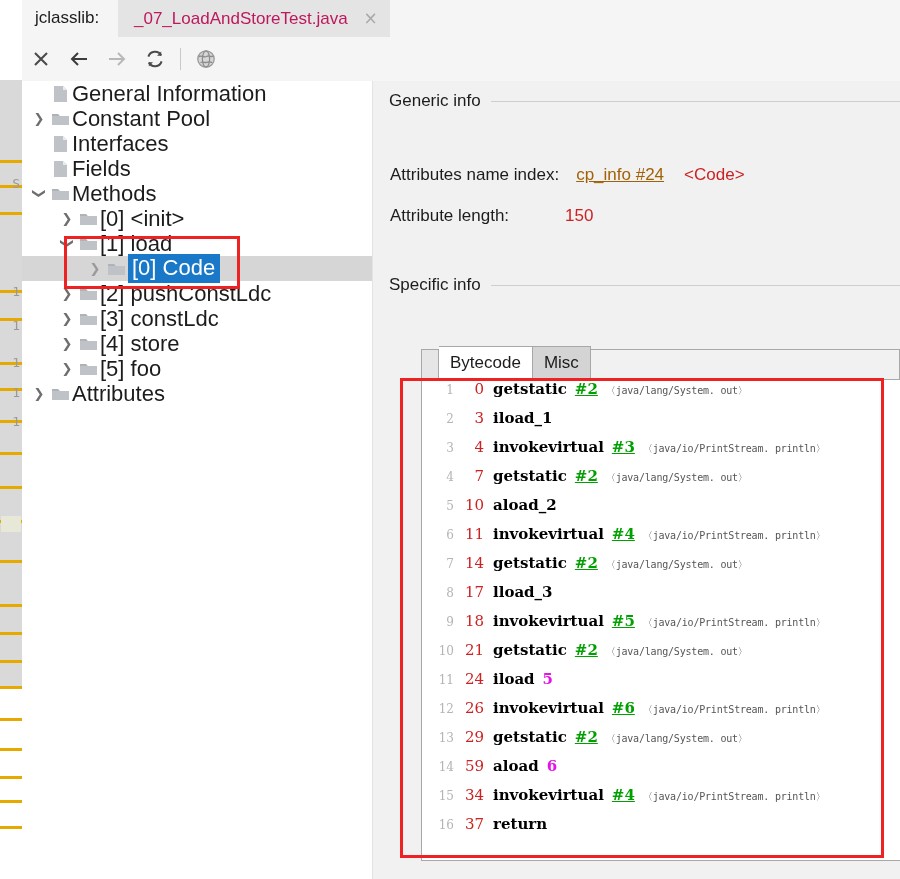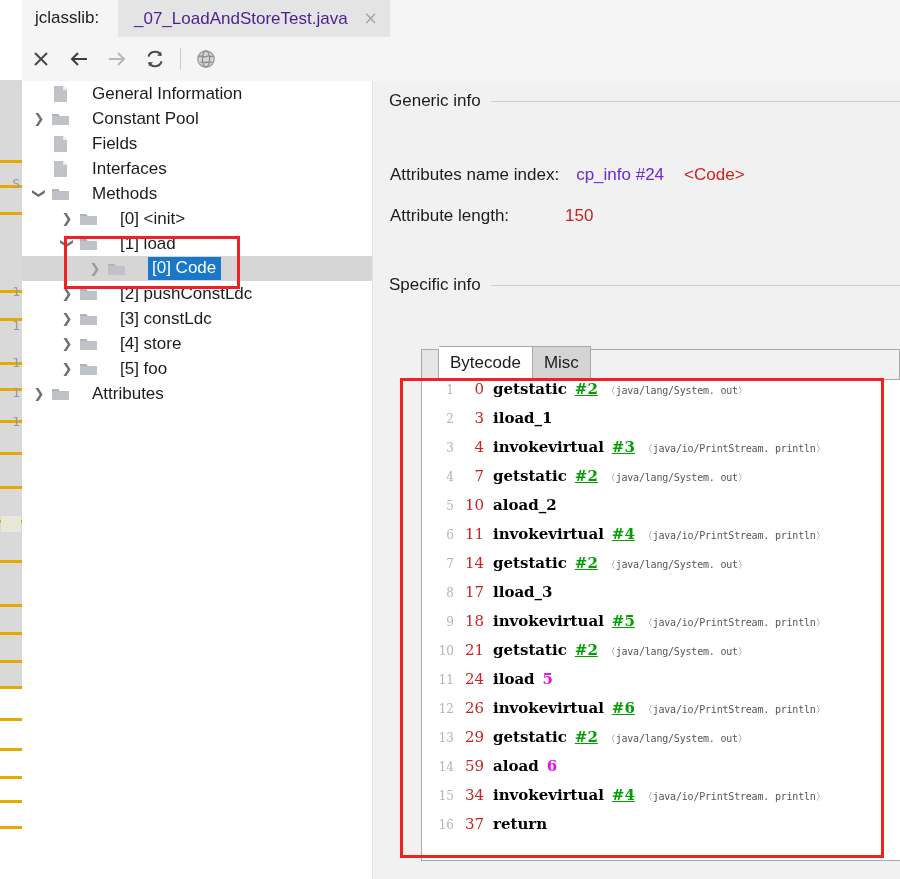--- a/index.html
+++ b/index.html
@@ -55,21 +55,21 @@
   .app-label {
     position: absolute; left: 13px; top: 8px;
     font-size: 17px; color: #1c1c1c;
   }
   .doc-tab {
     position: absolute; left: 96px; top: 0; height: 37px;
     background: #e4e4e4;
     padding: 0 12px 0 16px;
     display: flex; align-items: center; gap: 16px;
   }
-  .doc-tab .name { font-size: 17px; color: #4c1d95; white-space: nowrap; }
+  .doc-tab .name { font-size: 17px; color: #be185d; white-space: nowrap; }
   .tab-close {
     font-size: 17px; color: #a8a8a8; line-height: 1;
     font-family: "DejaVu Sans", sans-serif;
   }
 
   
   .toolbar {
     position: absolute; left: 0; top: 37px; width: 878px; height: 44px;
     background: #f5f5f5; border-bottom: 1px solid #d6d6d6;
     display: flex; align-items: center;
@@ -95,42 +95,42 @@
   .tree-row.selected-band { background: #d6d6d6; }
   .twisty {
     width: 18px; height: 25px; flex: 0 0 18px;
     display: flex; align-items: center; justify-content: center;
     color: #6e6e6e; font-size: 13px; font-weight: bold;
     font-family: "DejaVu Sans", sans-serif;
   }
   .twisty.open { transform: rotate(90deg); }
   .twisty.dim { color: #9a9a9a; }
   .tree-icon { width: 24px; flex: 0 0 24px; display:flex; align-items:center; justify-content:center; }
-  .tree-label { font-size: 17px; color: #1c1c1c; padding-right: 4px; margin-left: 20px; }
+  .tree-label { font-size: 22px; color: #1c1c1c; padding-right: 4px; }
   .tree-label.sel {
     background: #1978c8; color: #ffffff;
     padding: 1px 5px 2px 4px;
   }
 
   
   .detail {
     position: absolute; left: 351px; top: 81px; width: 527px; height: 798px;
     background: #f1f1f1;
   }
   .section-head {
     position: absolute; display: flex; align-items: center; gap: 10px;
     width: 520px;
   }
   .section-head .txt { font-size: 17px; color: #1c1c1c; white-space: nowrap; }
   .section-head .rule { flex: 1; height: 1px; background: #cfcfcf; }
 
   .field-row { position: absolute; display: flex; align-items: baseline; }
   .field-label { font-size: 17px; color: #1c1c1c; }
   .field-link {
-    font-size: 17px; color: #6d28d9; 
+    font-size: 17px; color: #a16207; text-decoration: underline;
     white-space: nowrap;
   }
   .field-red { font-size: 17px; color: #cc2222; white-space: nowrap; }
 
   
   .tabstrip {
     position: absolute; left: 48px; top: 267px; width: 479px; height: 31px;
     display: flex; align-items: flex-end;
   }
   .tab-nub {
@@ -302,31 +302,31 @@
           <span class="tree-label">Constant Pool</span>
         </div>
         <div class="tree-row" style="padding-left: 8px;">
           <span class="twisty"></span>
           <span class="tree-icon">
             <svg width="15" height="18" viewBox="0 0 15 18">
               <path d="M1 1 L10 1 L14 5 L14 17 L1 17 Z" fill="#bfc3c7"></path>
               <path d="M10 1 L14 5 L10 5 Z" fill="#e9ecef"></path>
             </svg>
           </span>
-          <span class="tree-label">Fields</span>
+          <span class="tree-label">Interfaces</span>
         </div>
         <div class="tree-row" style="padding-left: 8px;">
           <span class="twisty"></span>
           <span class="tree-icon">
             <svg width="15" height="18" viewBox="0 0 15 18">
               <path d="M1 1 L10 1 L14 5 L14 17 L1 17 Z" fill="#bfc3c7"></path>
               <path d="M10 1 L14 5 L10 5 Z" fill="#e9ecef"></path>
             </svg>
           </span>
-          <span class="tree-label">Interfaces</span>
+          <span class="tree-label">Fields</span>
         </div>
         <div class="tree-row" style="padding-left: 8px;">
           <span class="twisty open">❯</span>
           <span class="tree-icon">
             <svg width="19" height="16" viewBox="0 0 19 16">
               <path d="M1 3 L7 3 L8.6 5 L18 5 L18 14 L1 14 Z" fill="#bfc3c7"></path>
               <path d="M1 3 L7 3 L8.6 5 L1 5 Z" fill="#aeb3b8"></path>
             </svg>
           </span>
           <span class="tree-label">Methods</span>

